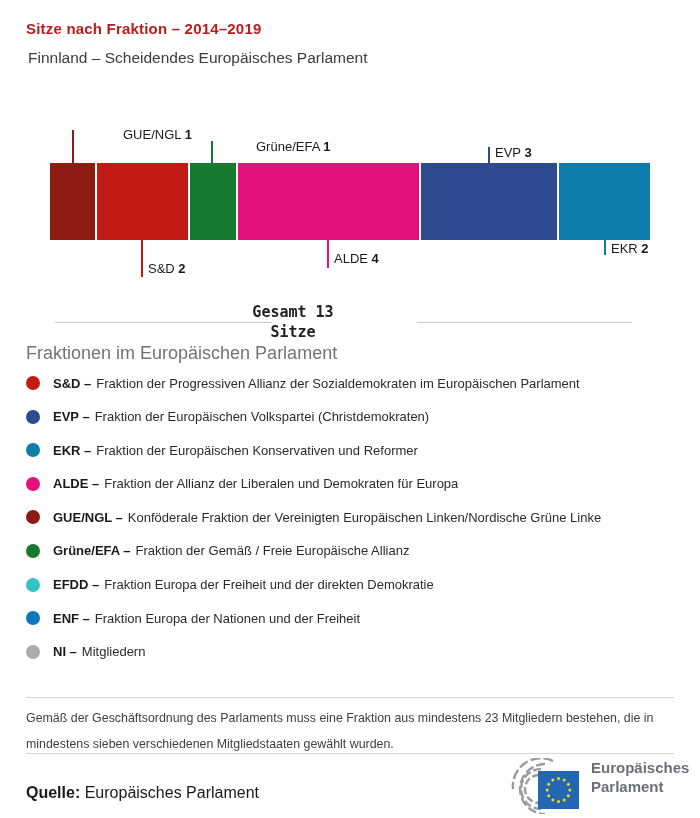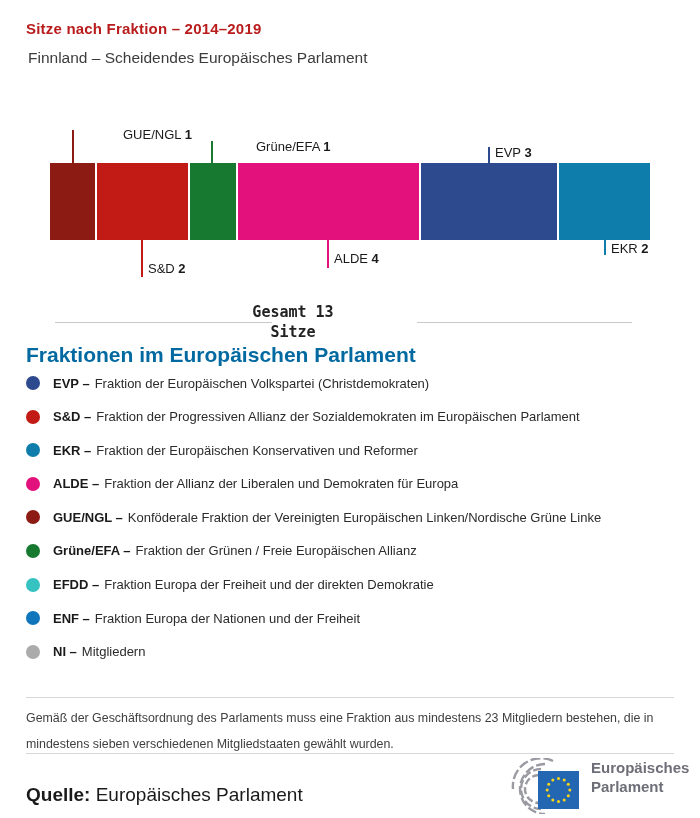--- a/index.html
+++ b/index.html
@@ -18,30 +18,30 @@
   .callout-line{width:2px;}
   .callout-label{font-size:13px;color:#1a1a1a;white-space:nowrap;}
   .callout-label b{font-weight:700;}
   
   .total-wrap{left:0;top:302px;width:586px;text-align:center;
     font-family:"DejaVu Sans Mono", monospace;font-weight:700;font-size:15px;line-height:20px;color:#222;}
   .total-rule{height:0;border-top:1px solid #c9c9c9;top:322px;}
   .total-rule.left{left:55px;width:217px;}
   .total-rule.right{left:417px;width:215px;}
   
-  .legend-heading{left:26px;top:343px;font-size:21px;font-weight:700;color:#0369a1;}
+  .legend-heading{left:26px;top:343px;font-size:18px;font-weight:400;color:#737373;}
   .legend{left:26px;top:376px;list-style:none;margin:0;padding:0;}
   .legend li{display:flex;align-items:center;height:14px;margin-bottom:19.6px;}
   .dot{width:14px;height:14px;border-radius:50%;flex:0 0 14px;margin-right:13px;}
   .legend .lbl{font-weight:700;font-size:13px;margin-right:5px;white-space:nowrap;}
   .legend .desc{font-size:13px;color:#2b2b2b;white-space:nowrap;}
   
   .rule{left:26px;width:648px;height:0;border-top:1px solid #d6d6d6;}
   .footnote{left:26px;top:705px;width:645px;font-size:12.4px;line-height:26px;color:#3f3f3f;}
-  .source{left:26px;top:784px;font-size:19px;color:#1a1a1a;}
+  .source{left:26px;top:784px;font-size:16px;color:#1a1a1a;}
   .source b{font-weight:700;}
   .logo{left:505px;top:758px;display:flex;align-items:flex-start;}
   .logo-text{margin-left:6px;font-size:15px;line-height:19px;font-weight:700;color:#6e6e78;}
 </style>
 </head>
 <body>
 
 <div class="abs title">Sitze nach Fraktion – 2014–2019</div>
 <div class="abs subtitle">Finnland – Scheidendes Europäisches Parlament</div>
 
@@ -87,48 +87,48 @@
 <div class="abs total-rule left"></div>
 <div class="abs total-rule right"></div>
 <div class="abs total-wrap">
   <div>Gesamt 13</div>
   <div>Sitze</div>
 </div>
 
 <div class="abs legend-heading">Fraktionen im Europäischen Parlament</div>
 <ul class="abs legend">
   <li>
+    <span class="dot" style="background-color: rgb(194, 27, 21);"></span>
+    <span class="lbl">S&amp;D –</span>
+    <span class="desc">Fraktion der Progressiven Allianz der Sozialdemokraten im Europäischen Parlament</span>
+  </li>
+  <li>
     <span class="dot" style="background-color: rgb(45, 74, 142);"></span>
     <span class="lbl">EVP –</span>
     <span class="desc">Fraktion der Europäischen Volkspartei (Christdemokraten)</span>
-  </li>
-  <li>
-    <span class="dot" style="background-color: rgb(194, 27, 21);"></span>
-    <span class="lbl">S&amp;D –</span>
-    <span class="desc">Fraktion der Progressiven Allianz der Sozialdemokraten im Europäischen Parlament</span>
   </li>
   <li>
     <span class="dot" style="background-color: rgb(14, 125, 171);"></span>
     <span class="lbl">EKR –</span>
     <span class="desc">Fraktion der Europäischen Konservativen und Reformer</span>
   </li>
   <li>
     <span class="dot" style="background-color: rgb(227, 17, 124);"></span>
     <span class="lbl">ALDE –</span>
     <span class="desc">Fraktion der Allianz der Liberalen und Demokraten für Europa</span>
   </li>
   <li>
     <span class="dot" style="background-color: rgb(140, 27, 19);"></span>
     <span class="lbl">GUE/NGL –</span>
     <span class="desc">Konföderale Fraktion der Vereinigten Europäischen Linken/Nordische Grüne Linke</span>
   </li>
   <li>
     <span class="dot" style="background-color: rgb(23, 121, 47);"></span>
     <span class="lbl">Grüne/EFA –</span>
-    <span class="desc">Fraktion der Grünen / Freie Europäischen Allianz</span>
+    <span class="desc">Fraktion der Gemäß / Freie Europäische Allianz</span>
   </li>
   <li>
     <span class="dot" style="background-color: rgb(53, 194, 192);"></span>
     <span class="lbl">EFDD –</span>
     <span class="desc">Fraktion Europa der Freiheit und der direkten Demokratie</span>
   </li>
   <li>
     <span class="dot" style="background-color: rgb(15, 118, 188);"></span>
     <span class="lbl">ENF –</span>
     <span class="desc">Fraktion Europa der Nationen und der Freiheit</span>

